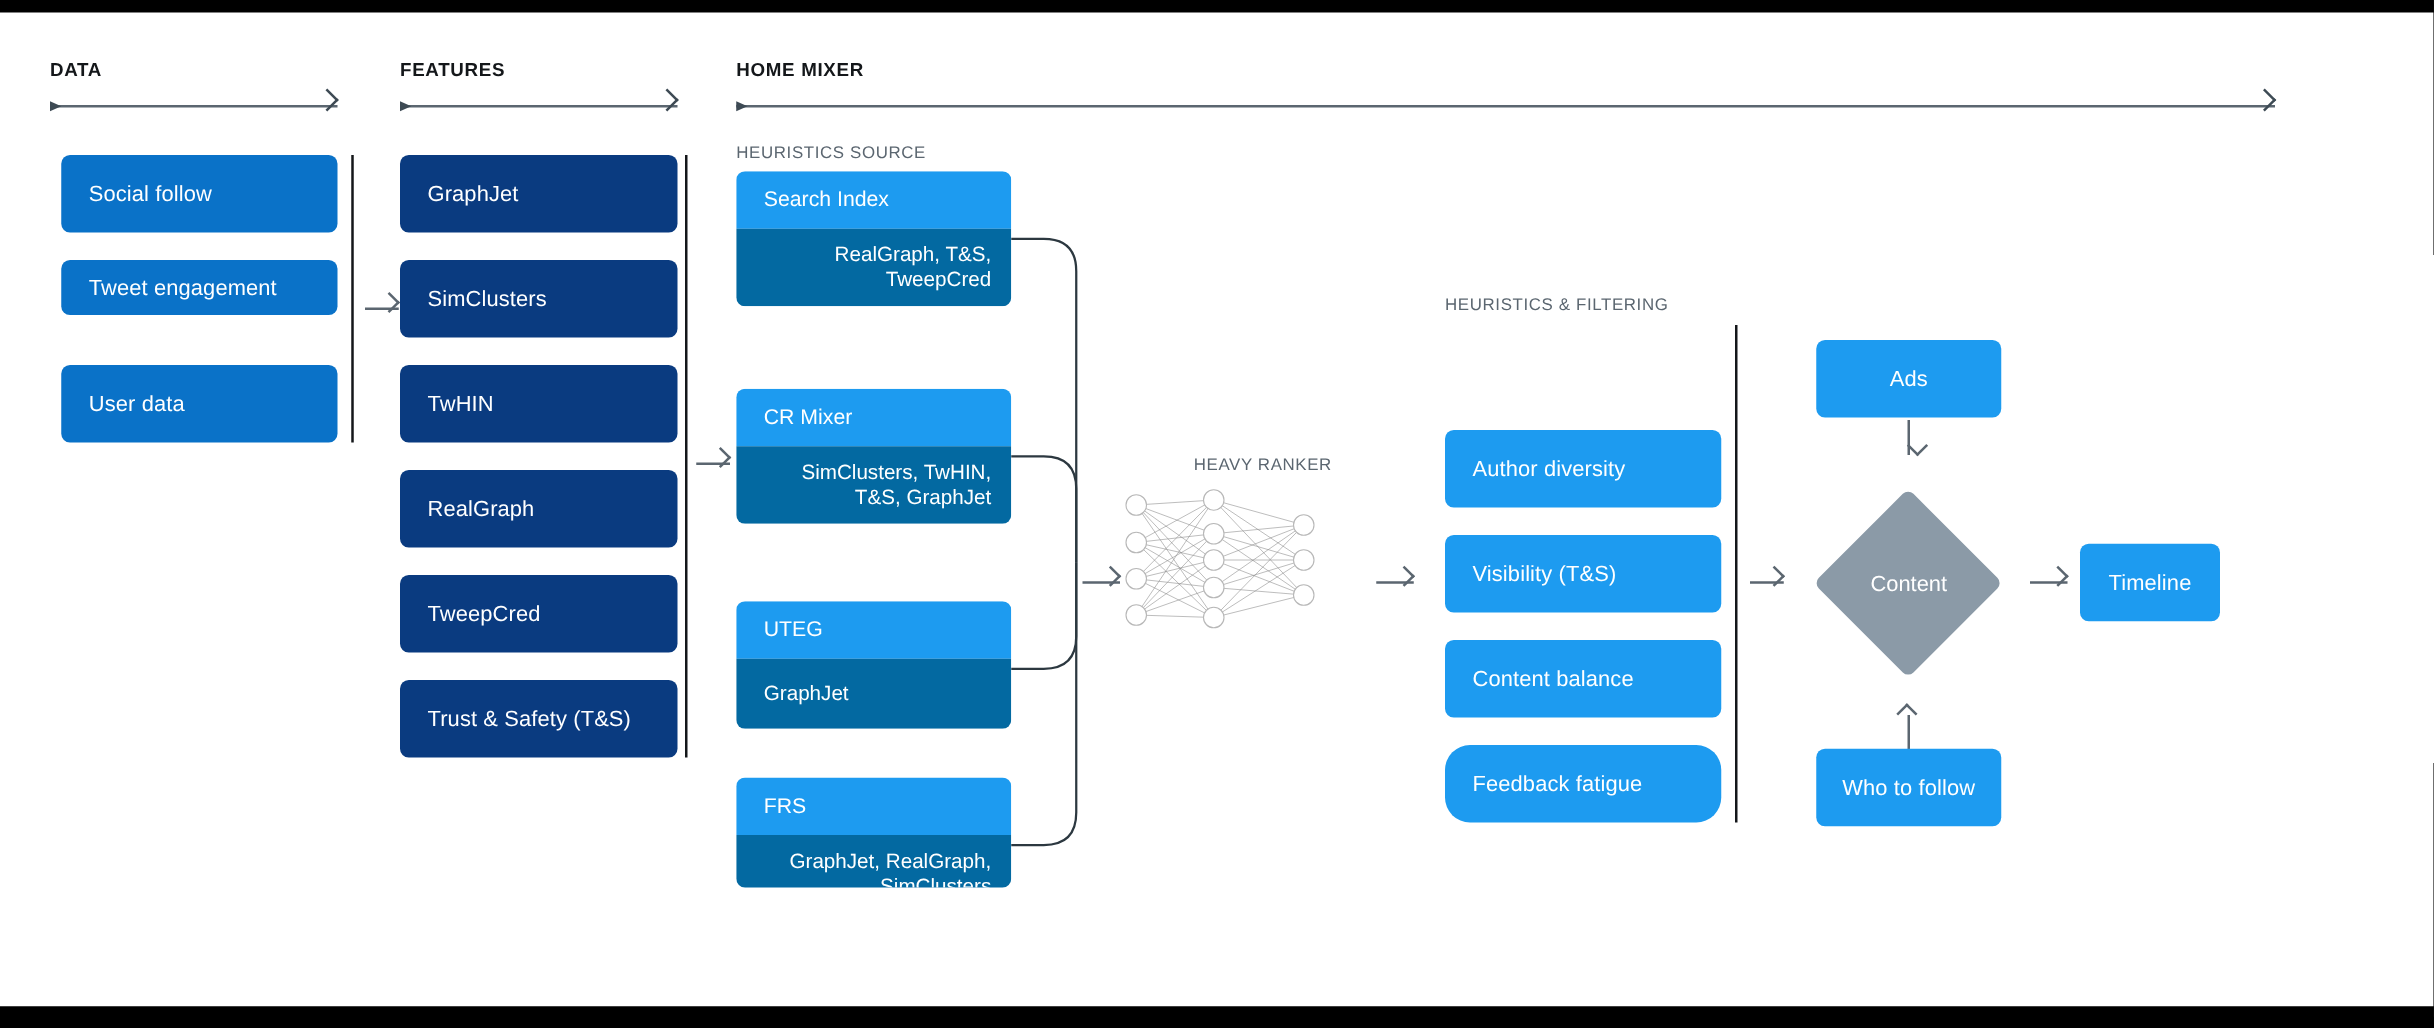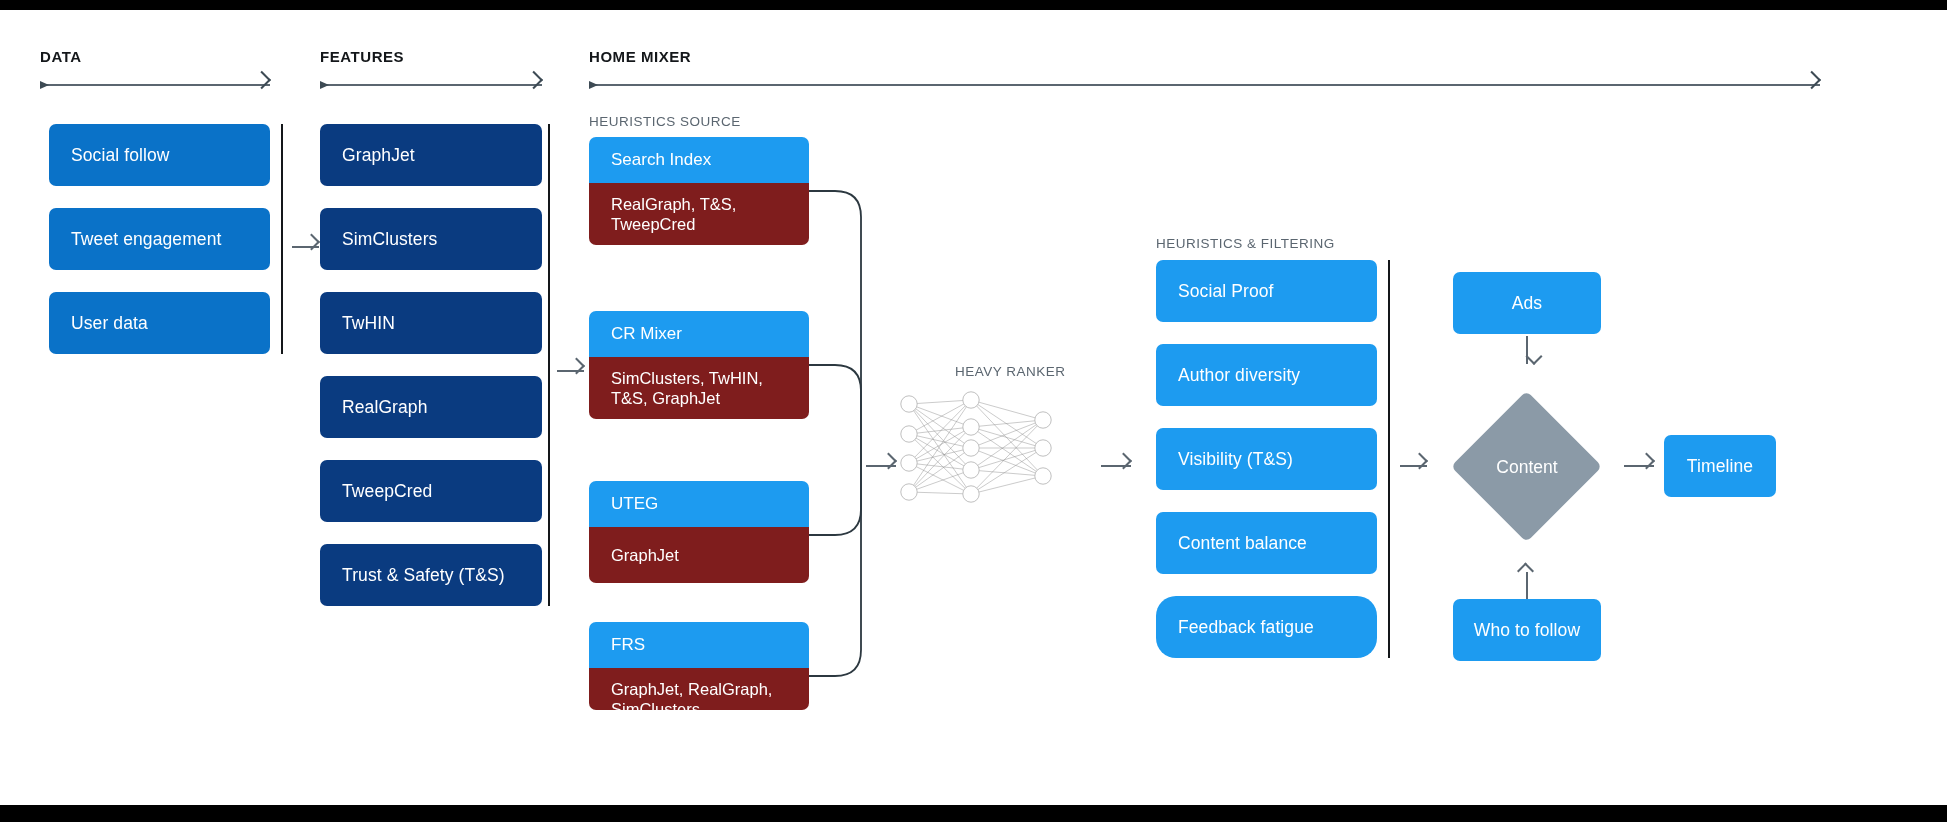--- a/index.html
+++ b/index.html
@@ -91,27 +91,27 @@
   .cs-title{
     background:#1d9bf0;
     color:#ffffff;
     display:flex;align-items:center;
     box-sizing:border-box;
     padding-left:22px;
     font-size:17px;
     height:46px;
   }
   .cs-body{
-    background:#7f1d1d;
+    background:#0369a1;
     color:#ffffff;
     box-sizing:border-box;
     padding:0 16px 0 22px;
     font-size:16.5px;
     line-height:20px;
-    display:flex;align-items:center;
+    display:flex;align-items:center;text-align:right;
   }
 
   
   .divider{
     position:absolute;
     width:2px;
     background:#14171a;
   }
 
   
@@ -203,21 +203,21 @@
   <div class="stage-head" style="left:589px;top:38px;">HOME MIXER</div>
   <div class="stage-rule" style="left:589px;top:74px;width:1231px;"></div>
 
   <div class="sub-head" style="left:589px;top:104px;">HEURISTICS SOURCE</div>
   <div class="sub-head" style="left:1156px;top:226px;">HEURISTICS &amp; FILTERING</div>
   <div class="hr-label" style="left:955px;top:354px;">HEAVY RANKER</div>
 
   <div class="card data" style="left:49px;top:114px;width:221px;height:62px;">
     <span>Social follow</span>
   </div>
-  <div class="card data" style="left:49px;top:198px;width:221px;height:62px;">
+  <div class="card data" style="left:49px;top:198px;width:221px;height:44px;">
     <span>Tweet engagement</span>
   </div>
   <div class="card data" style="left:49px;top:282px;width:221px;height:62px;">
     <span>User data</span>
   </div>
 
   <div class="divider" style="left:281px;top:114px;height:230px;"></div>
   <div class="arrow-r" style="left:292px;top:236px;width:27px;"></div>
 
   <div class="card feature" style="left:320px;top:114px;width:222px;height:62px;">
@@ -323,23 +323,20 @@
           <circle cx="76" cy="82" r="8.2"></circle>
       <circle cx="76" cy="106" r="8.2"></circle>
       <circle cx="148" cy="32" r="8.2"></circle>
           <circle cx="148" cy="60" r="8.2"></circle>
       <circle cx="148" cy="88" r="8.2"></circle>
     </g>
   </svg>
 
   <div class="arrow-r" style="left:1101px;top:455px;width:30px;"></div>
 
-  <div class="card heuristic" style="left:1156px;top:250px;width:221px;height:62px;">
-    <span>Social Proof</span>
-  </div>
   <div class="card heuristic" style="left:1156px;top:334px;width:221px;height:62px;">
     <span>Author diversity</span>
   </div>
   <div class="card heuristic" style="left:1156px;top:418px;width:221px;height:62px;">
     <span>Visibility (T&amp;S)</span>
   </div>
   <div class="card heuristic" style="left:1156px;top:502px;width:221px;height:62px;">
     <span>Content balance</span>
   </div>
   <div class="card heuristic" style="left:1156px;top:586px;width:221px;height:62px;border-radius:20px;">

